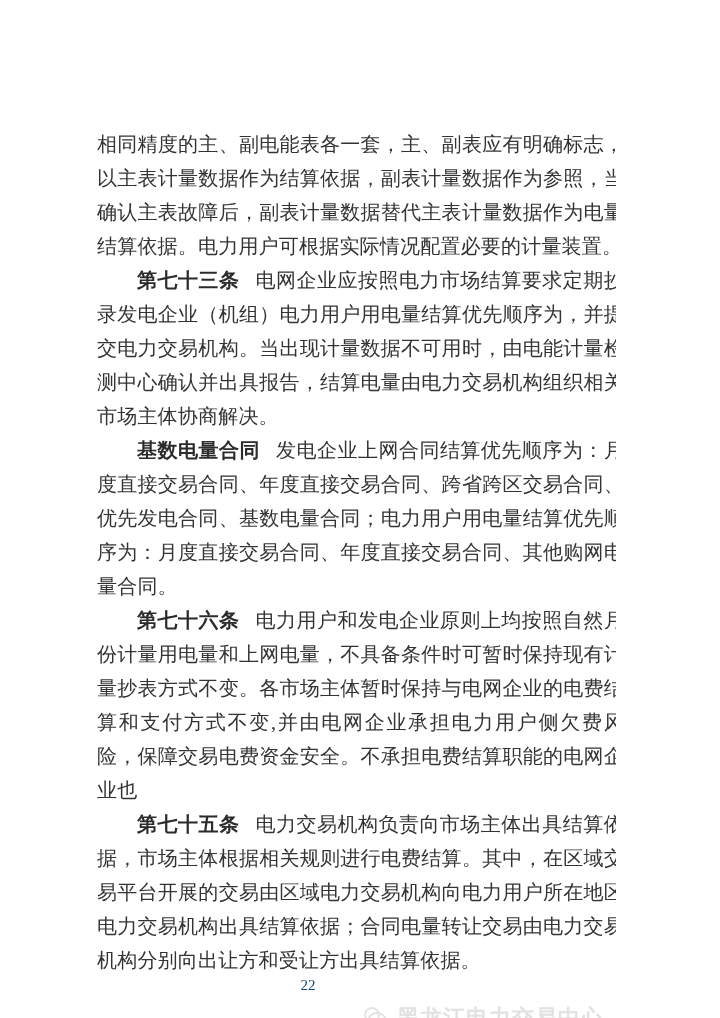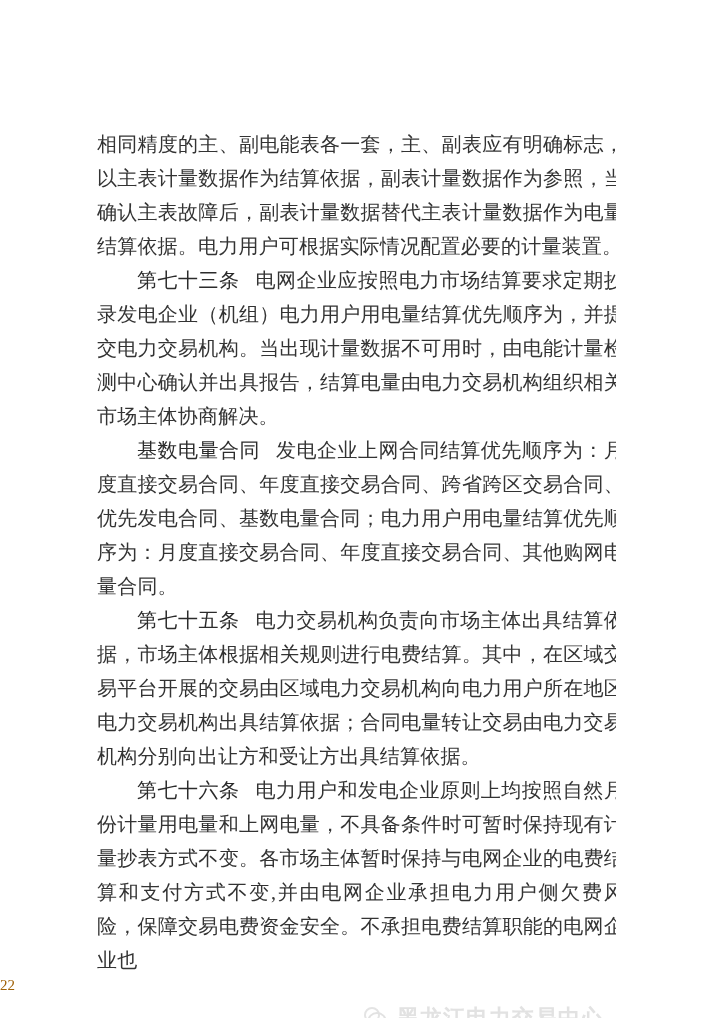--- a/index.html
+++ b/index.html
@@ -27,31 +27,32 @@
     font-size: 20px;
     line-height: 34px;
     color: #333333;
     text-align: justify;
     letter-spacing: 0.2px;
   }
   .para.indented {
     text-indent: 2em;
   }
   .para .lead {
-    font-weight: 400;
+    font-weight: 700;
     color: #2b2b2b;
     margin-right: 0.8em;
   }
   .page-number {
     position: absolute;
     left: 0;
     right: 0;
     top: 938px;
+    text-align: center;
     font-size: 15px;
-    color: #a16207;
+    color: #0c4a6e;
     font-family: "Liberation Serif", "DejaVu Serif", serif;
   }
   .watermark {
     position: absolute;
     right: 12px;
     top: 964px;
     display: flex;
     align-items: flex-start;
     gap: 5px;
   }
@@ -75,23 +76,23 @@
 <div class="page">
 
   <div class="content">
 
     <p class="para"><span>相同精度的主、副电能表各一套，主、副表应有明确标志，以主表计量数据作为结算依据，副表计量数据作为参照，当确认主表故障后，副表计量数据替代主表计量数据作为电量结算依据。电力用户可根据实际情况配置必要的计量装置。</span></p>
 
     <p class="para indented"><span class="lead">第七十三条</span><span>电网企业应按照电力市场结算要求定期抄录发电企业（机组）电力用户用电量结算优先顺序为，并提交电力交易机构。当出现计量数据不可用时，由电能计量检测中心确认并出具报告，结算电量由电力交易机构组织相关市场主体协商解决。</span></p>
 
     <p class="para indented"><span class="lead">基数电量合同</span><span>发电企业上网合同结算优先顺序为：月度直接交易合同、年度直接交易合同、跨省跨区交易合同、优先发电合同、基数电量合同；电力用户用电量结算优先顺序为：月度直接交易合同、年度直接交易合同、其他购网电量合同。</span></p>
 
+    <p class="para indented"><span class="lead">第七十六条</span><span>电力用户和发电企业原则上均按照自然月份计量用电量和上网电量，不具备条件时可暂时保持现有计量抄表方式不变。各市场主体暂时保持与电网企业的电费结算和支付方式不变,并由电网企业承担电力用户侧欠费风险，保障交易电费资金安全。不承担电费结算职能的电网企业也</span></p>
+
     <p class="para indented"><span class="lead">第七十五条</span><span>电力交易机构负责向市场主体出具结算依据，市场主体根据相关规则进行电费结算。其中，在区域交易平台开展的交易由区域电力交易机构向电力用户所在地区电力交易机构出具结算依据；合同电量转让交易由电力交易机构分别向出让方和受让方出具结算依据。</span></p>
-
-    <p class="para indented"><span class="lead">第七十六条</span><span>电力用户和发电企业原则上均按照自然月份计量用电量和上网电量，不具备条件时可暂时保持现有计量抄表方式不变。各市场主体暂时保持与电网企业的电费结算和支付方式不变,并由电网企业承担电力用户侧欠费风险，保障交易电费资金安全。不承担电费结算职能的电网企业也</span></p>
 
   </div>
 
   <div class="page-number">22</div>
 
   <div class="watermark">
     <span class="watermark-logo">
       <svg width="32" height="32" viewBox="0 0 32 32">
         <circle cx="12" cy="12" r="7" fill="none" stroke="#e4e4e4" stroke-width="2"></circle>
         <circle cx="17" cy="19" r="9" fill="none" stroke="#e2e2e2" stroke-width="2"></circle>

